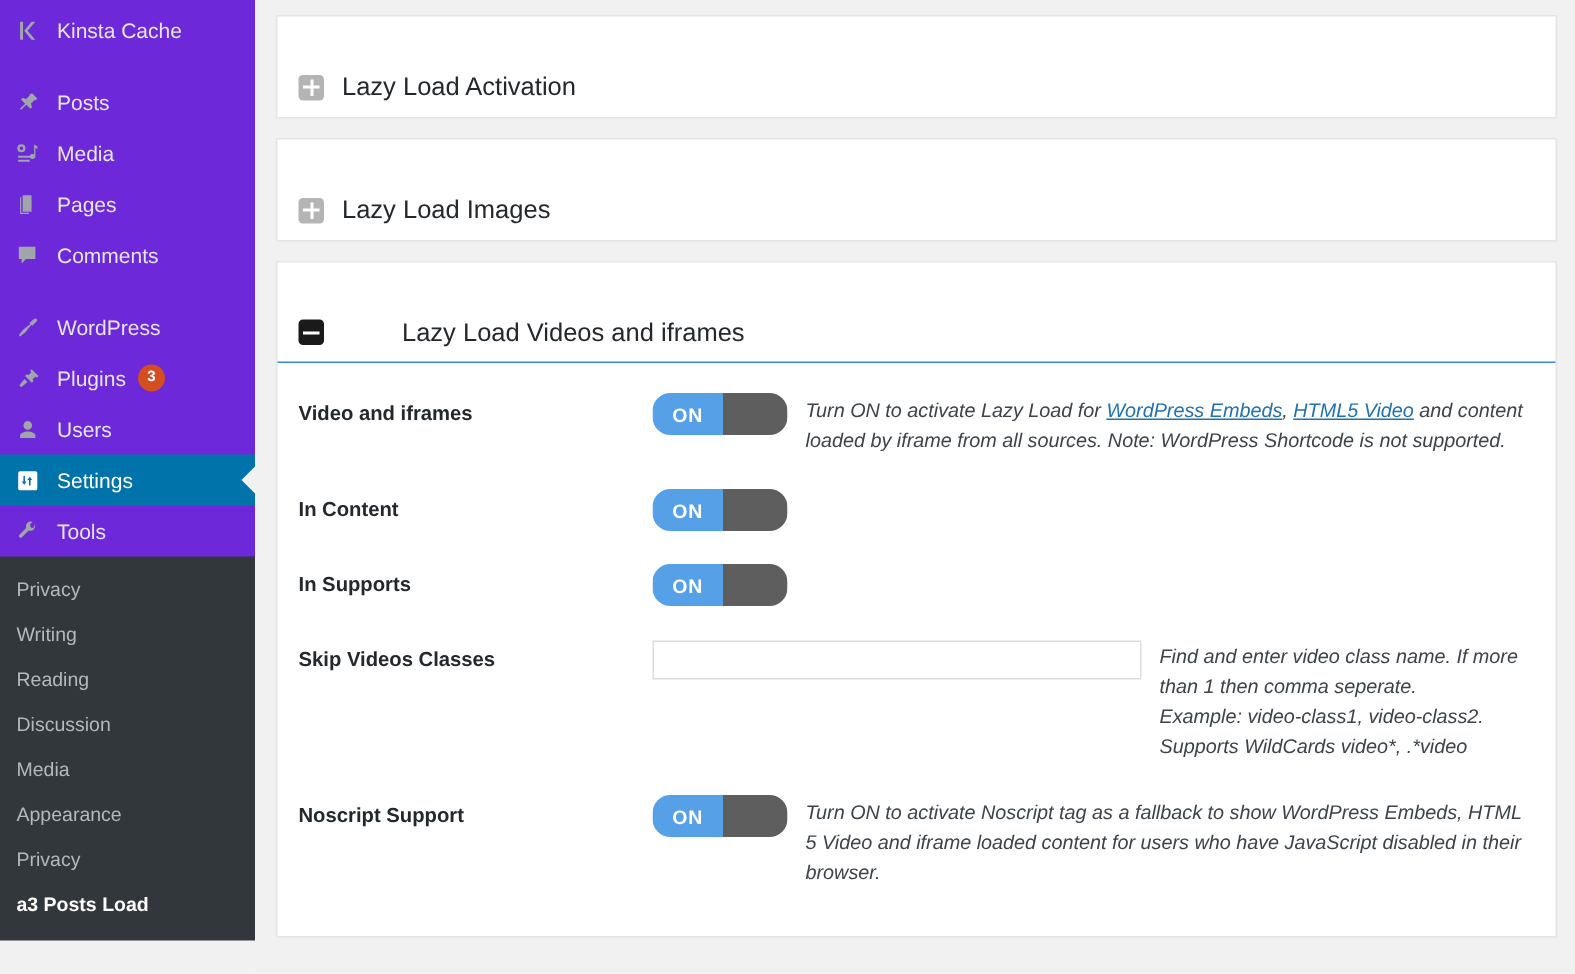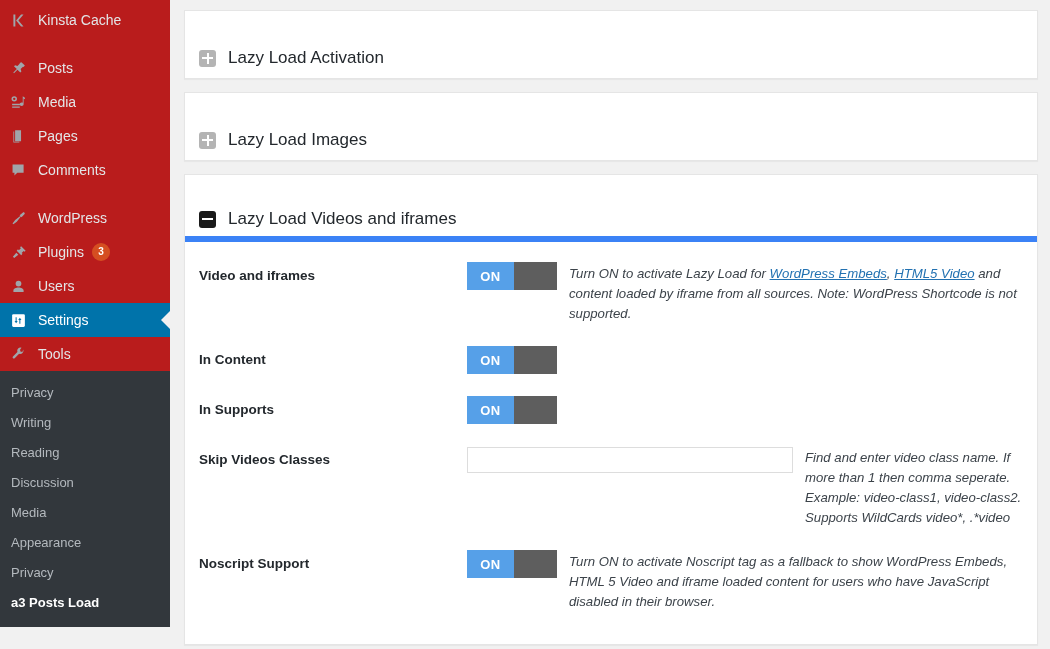--- a/index.html
+++ b/index.html
@@ -10,21 +10,21 @@
     background: #f1f1f1;
     font-family: "Liberation Sans", sans-serif;
     -webkit-font-smoothing: antialiased;
   }
   #app { display: flex; width: 1050px; height: 649px; }
 
   
   .adminmenu {
     width: 170px;
     min-width: 170px;
-    background: #b91c1c;
+    background: #6d28d9;
     color: #b4b9be;
     position: relative;
     height: 482px;
     padding-top: 0;
   }
   .menu-row {
     display: flex;
     align-items: center;
     height: 34px;
     padding: 0 0 0 10px;
@@ -98,21 +98,21 @@
     margin-bottom: 13px;
   }
   .panel-head {
     display: flex;
     align-items: center;
     height: 40px;
     padding: 0 14px;
     cursor: pointer;
     margin-top: 27px;
   }
-  .panel.expanded .panel-head { border-bottom: 6px solid #3b82f6; }
+  .panel.expanded .panel-head { border-bottom: 1px solid #3b82f6; gap: 40px; }
   .toggle-sq {
     width: 17px; height: 17px;
     border-radius: 3px;
     background: #b4b4b4;
     position: relative;
     margin-right: 12px;
     flex: 0 0 auto;
   }
   .toggle-sq.minus { background: #1a1a1a; }
   .toggle-sq:before {
@@ -133,35 +133,34 @@
     font-size: 17px;
     color: #23282d;
     font-weight: normal;
   }
   .panel-body { padding: 8px 0 22px 0; }
 
   .srow {
     display: flex;
     align-items: flex-start;
     padding: 10px 14px 10px 14px;
-    gap: 32px;
   }
   .srow .slabel {
     width: 236px;
     min-width: 236px;
     font-size: 13.5px;
     font-weight: bold;
     color: #23282d;
     padding-top: 8px;
   }
   .ctrlwrap { flex: 1; display: flex; align-items: flex-start; flex-wrap: wrap; }
 
   .switch {
     width: 90px; height: 28px;
-    border-radius: 0;
+    border-radius: 12px;
     display: flex;
     overflow: hidden;
     flex: 0 0 auto;
     cursor: pointer;
     margin-top: 2px;
   }
   .switch .on {
     flex: 0 0 52%;
     background: #56a0e8;
     color: #fff;

